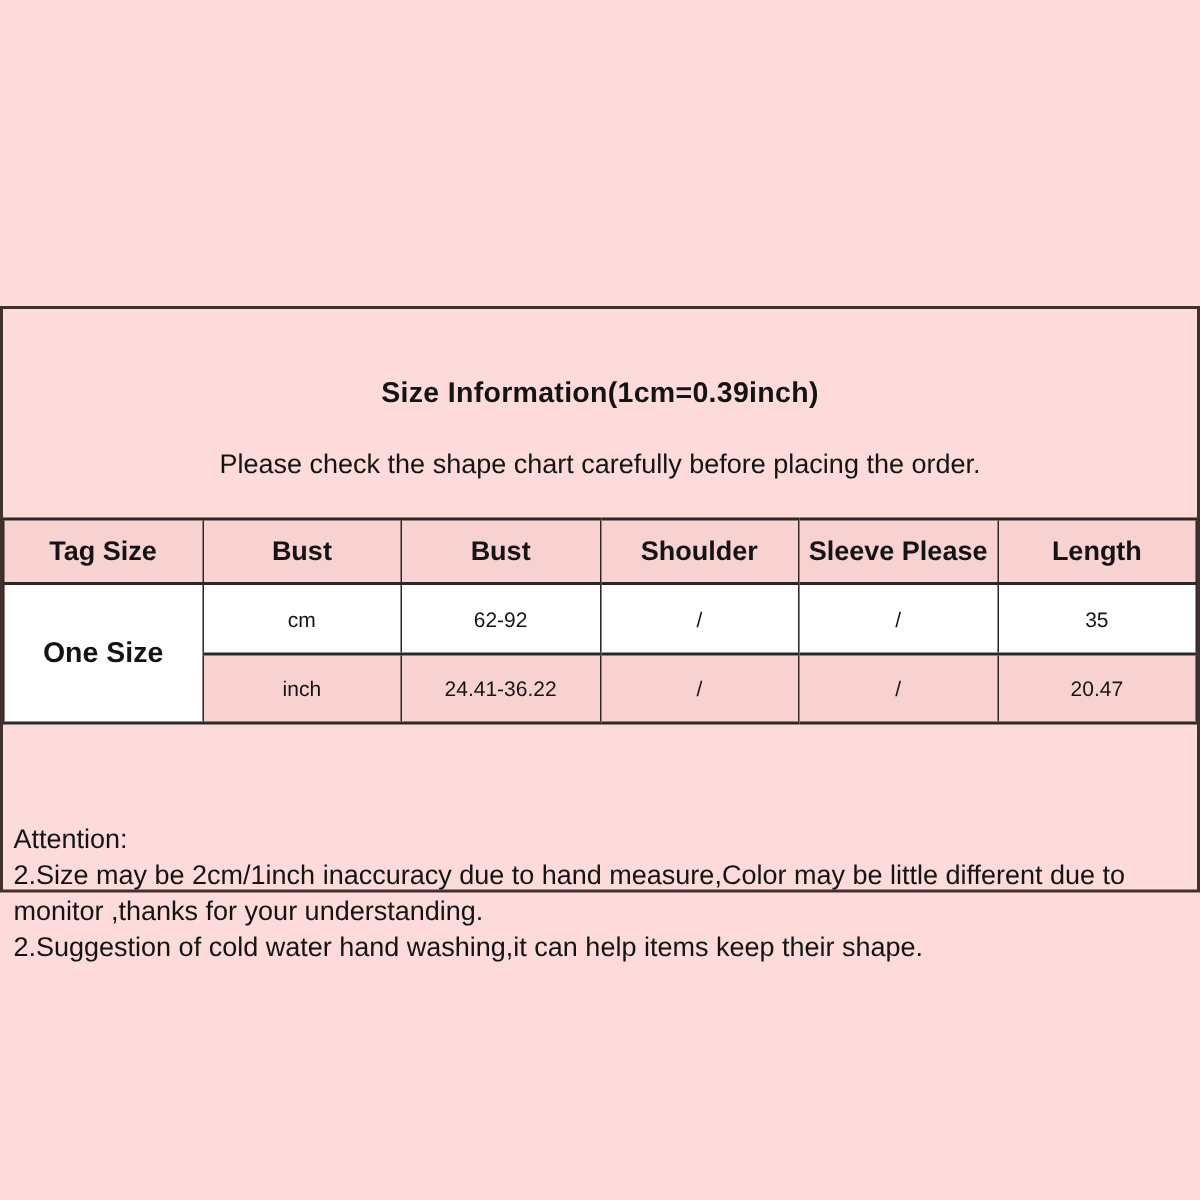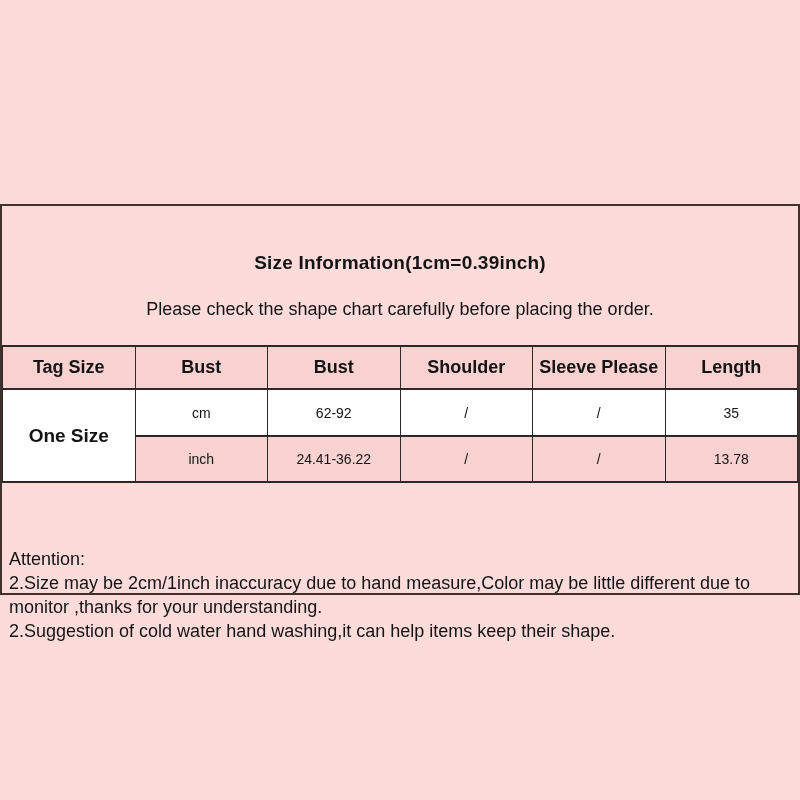--- a/index.html
+++ b/index.html
@@ -124,21 +124,21 @@
         <td>62-92</td>
         <td>/</td>
         <td>/</td>
         <td>35</td>
       </tr>
       <tr class="row-inch">
         <td>inch</td>
         <td>24.41-36.22</td>
         <td>/</td>
         <td>/</td>
-        <td>13.78</td>
+        <td>20.47</td>
       </tr>
     </tbody>
       </table>
 
     <div class="attention">
       <div>Attention:</div>
       <div>2.Size may be 2cm/1inch inaccuracy due to hand measure,Color may be little different due to</div>
       <div>monitor ,thanks for your understanding.</div>
       <div>2.Suggestion of cold water hand washing,it can help items keep their shape.</div>
     </div>

